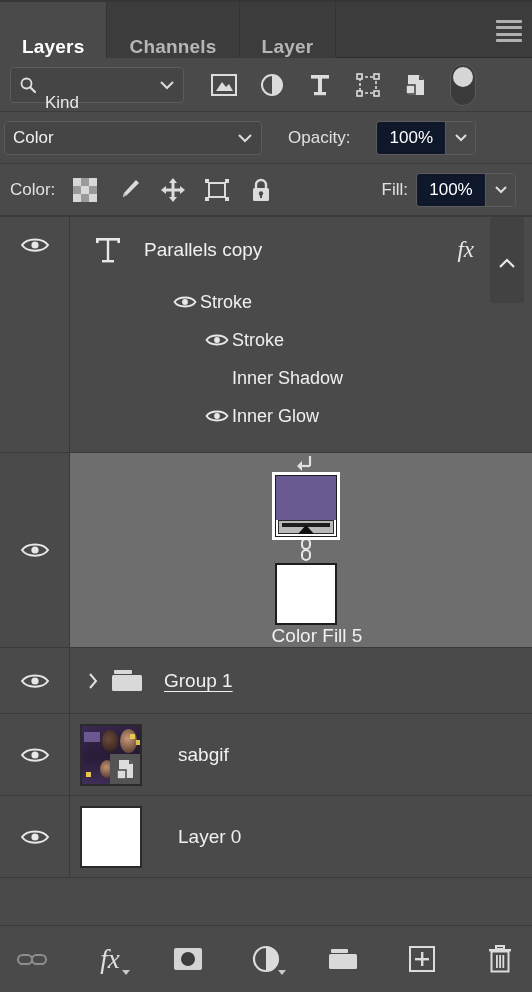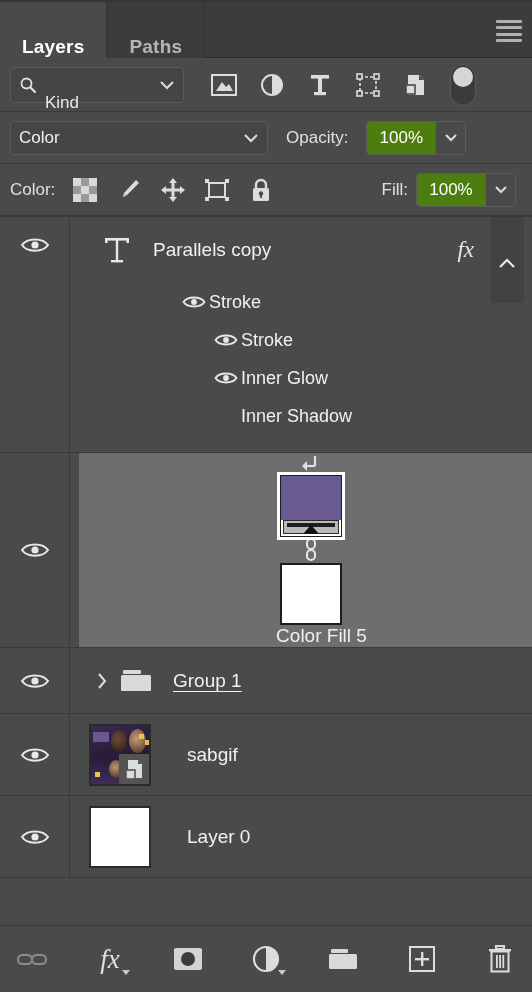--- a/index.html
+++ b/index.html
@@ -81,43 +81,43 @@
   .toggle-sw::after {
     content:""; position:absolute; left: 2px; top: 2px;
     width: 20px; height: 20px; border-radius: 50%;
     background: #d6d6d6;
   }
 
   
   .blendrow {
     height: 52px;
     display: flex; align-items: center;
-    padding: 0 10px;
+    padding: 0 4px;
     background: #4a4a4a;
     border-bottom: 1px solid #3a3a3a;
-    gap: 18px;
+    gap: 26px;
   }
   .blend-select {
     width: 258px; height: 34px;
     background: #454545;
     border: 1px solid #5c5c5c;
     border-radius: 4px;
     display: flex; align-items: center;
     padding: 0 8px;
     color: #f0f0f0; font-size: 17px;
   }
   .blend-select .lbl { flex: 1; }
   .fieldlabel { color: #e0e0e0; font-size: 17px; white-space: nowrap; }
   .numfield {
     display: flex; align-items: stretch; height: 34px;
     border: 1px solid #5c5c5c; border-radius: 4px;
     overflow: hidden;
   }
   .numfield .val {
-    background: #4d7c0f; color: #ffffff; font-size: 17px;
+    background: #0f172a; color: #ffffff; font-size: 17px;
     display: flex; align-items: center; justify-content: center;
     min-width: 68px; padding: 0 6px;
   }
   .numfield .step {
     background: #4a4a4a; width: 30px;
     display: flex; align-items: center; justify-content: center;
     border-left: 1px solid #5c5c5c;
   }
 
   
@@ -142,21 +142,20 @@
     background: #4a4a4a;
     display: flex; flex-direction: column;
     overflow: hidden;
     border-top: 1px solid #3a3a3a;
   }
   .lrow {
     display: flex; align-items: stretch;
     border-bottom: 1px solid #3a3a3a;
     min-height: 66px;
     position: relative;
-    gap: 9px;
   }
   .lrow.selected .lrow-body { background: #6e6e6e; flex-direction: column; }
   .eyecol {
     width: 70px;
     display: flex; align-items: center; justify-content: center;
     border-right: 1px solid #3a3a3a;
     flex-shrink: 0;
   }
   .lrow-body {
     flex: 1;
@@ -281,21 +280,24 @@
 </head>
 <body>
 
 <div id="panel">
 
   <div class="tabbar">
     <div class="tab active">
         <span>Layers</span>
       </div>
     <div class="tab">
-        <span>Paths</span>
+        <span>Channels</span>
+      </div>
+    <div class="tab">
+        <span>Layer</span>
       </div>
     <div class="tab-filler"></div>
     <div class="menu-btn">
       <i></i>
         <i></i>
         <i></i>
         <i></i>
     </div>
   </div>
 
@@ -471,32 +473,32 @@
             <span class="fx-eye">
               <svg width="24" height="16" viewBox="0 0 24 16">
                   <path d="M1.5 8 C5.5 2 18.5 2 22.5 8 C18.5 14 5.5 14 1.5 8 Z" fill="none" stroke="#e8e8e8" stroke-width="1.8"></path>
                   <circle cx="12" cy="8" r="2.9" fill="#e8e8e8"></circle>
                 </svg>
             </span>
             <span>Stroke</span>
           </div>
 
           <div class="fxline" style="padding-left:132px;">
+            <span class="fx-eye"></span>
+            <span>Inner Shadow</span>
+          </div>
+
+          <div class="fxline" style="padding-left:132px;">
             <span class="fx-eye">
               <svg width="24" height="16" viewBox="0 0 24 16">
                   <path d="M1.5 8 C5.5 2 18.5 2 22.5 8 C18.5 14 5.5 14 1.5 8 Z" fill="none" stroke="#e8e8e8" stroke-width="1.8"></path>
                   <circle cx="12" cy="8" r="2.9" fill="#e8e8e8"></circle>
                 </svg>
             </span>
             <span>Inner Glow</span>
-          </div>
-
-          <div class="fxline" style="padding-left:132px;">
-            <span class="fx-eye"></span>
-            <span>Inner Shadow</span>
           </div>
         </div>
       </div>
     </div>
 
     <div class="lrow selected" style="min-height:84px;">
       <div class="eyecol">
         <svg width="30" height="20" viewBox="0 0 30 20">
             <path d="M2 10 C7 2.5 23 2.5 28 10 C23 17.5 7 17.5 2 10 Z" fill="none" stroke="#e8e8e8" stroke-width="2"></path>
             <circle cx="15" cy="10" r="3.6" fill="#e8e8e8"></circle>

